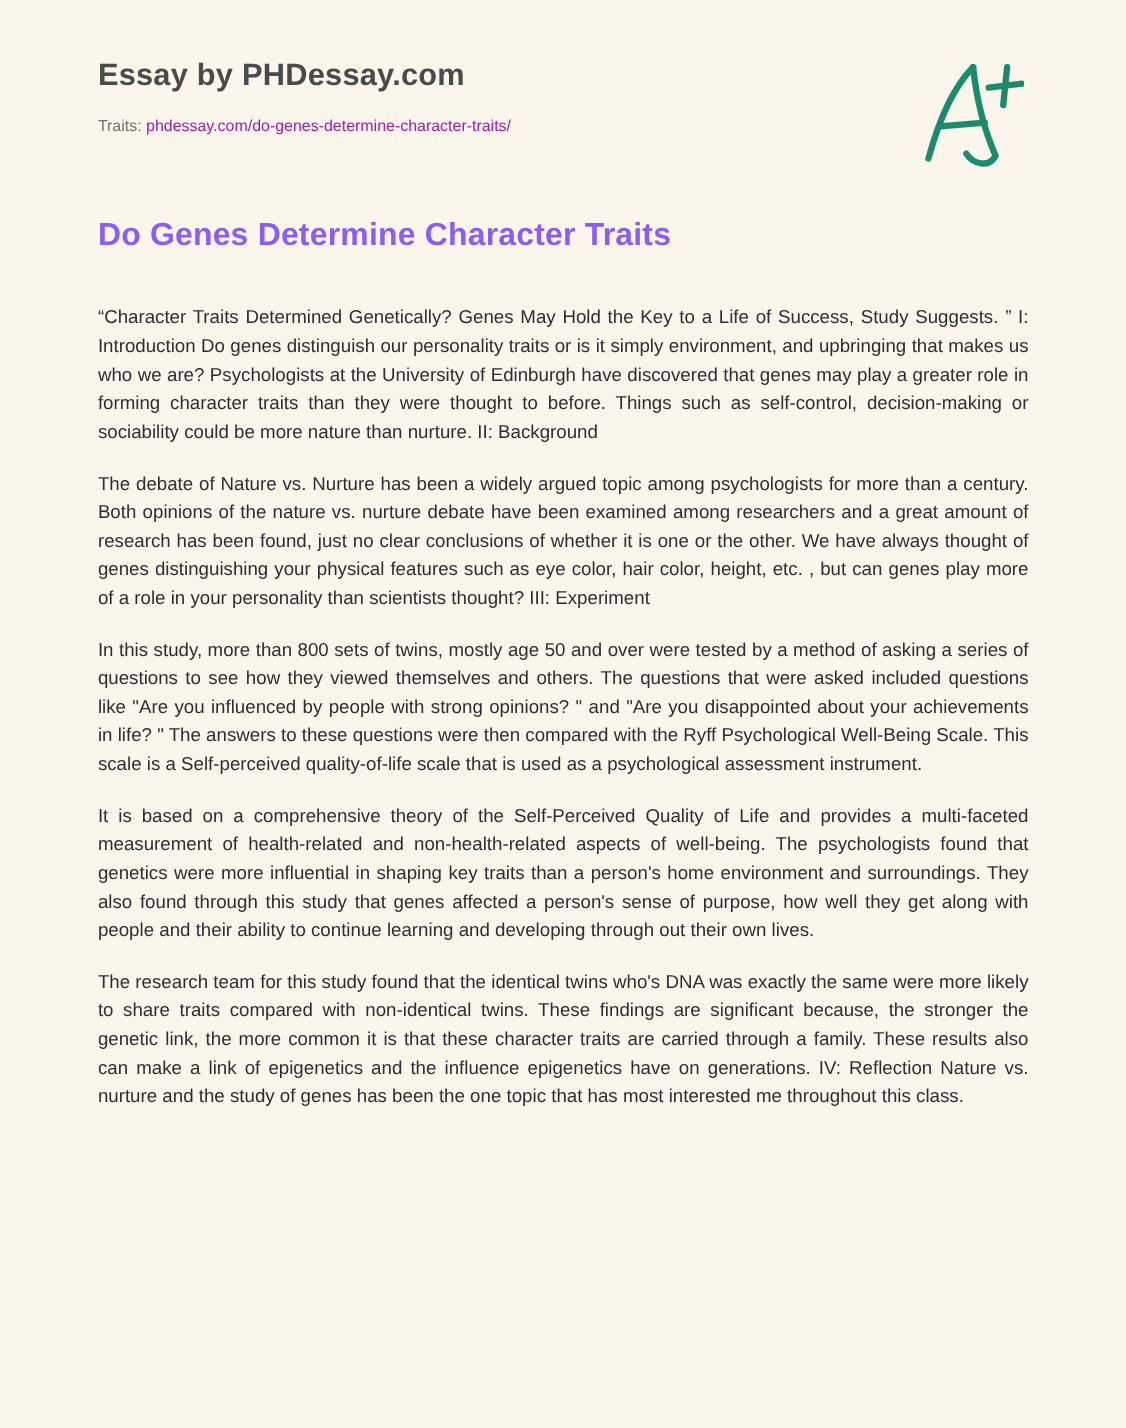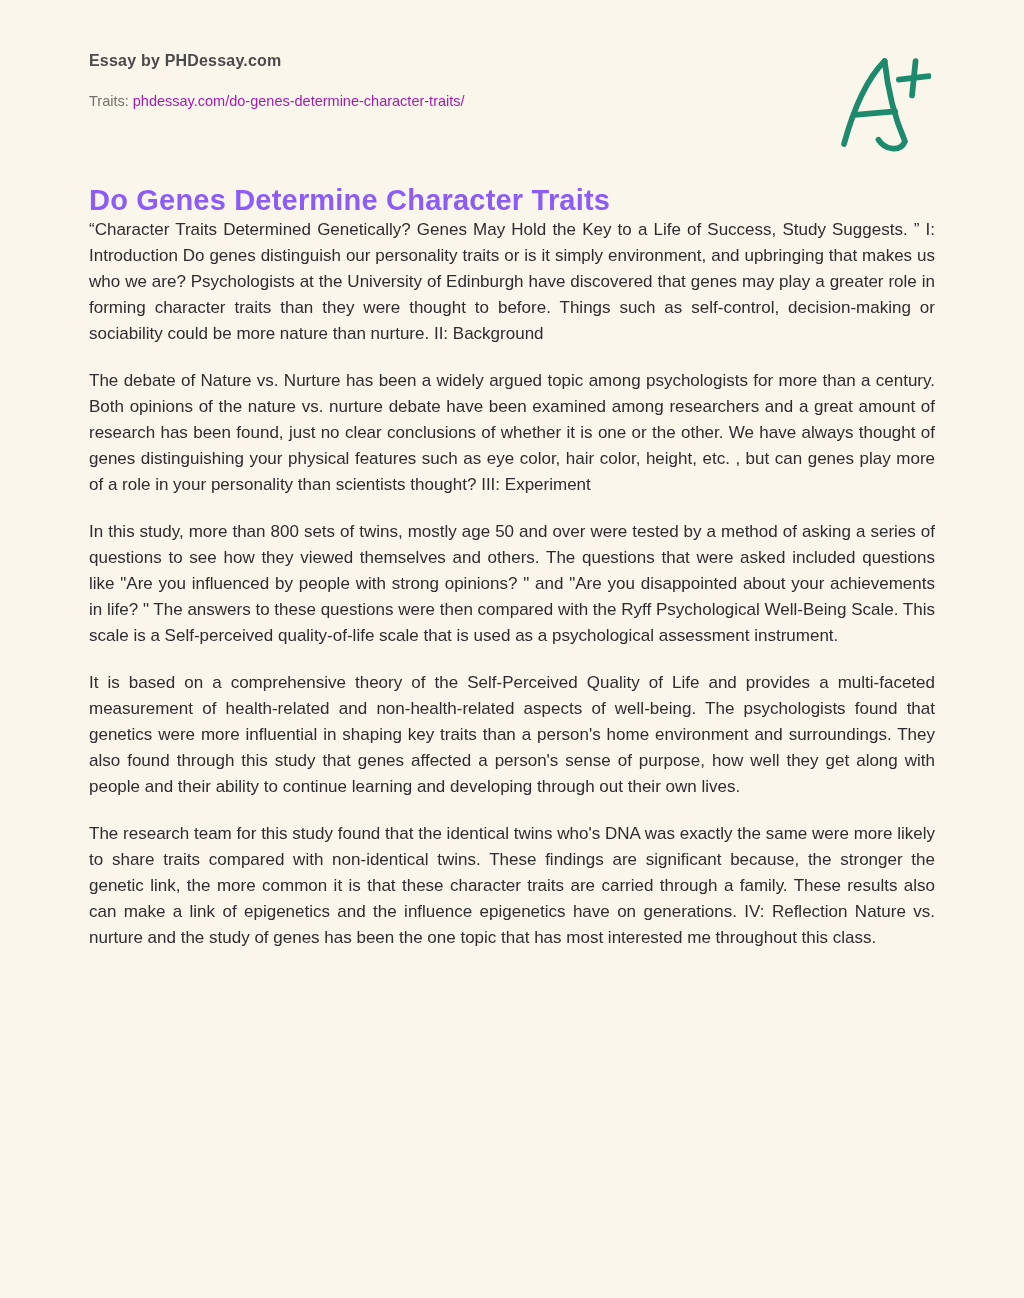--- a/index.html
+++ b/index.html
@@ -15,21 +15,21 @@
 
   .page {
     padding: 52px 89px 0 89px;
   }
 
   .header {
     position: relative;
   }
 
   .byline {
-    font-size: 16px;
+    font-size: 28px;
     font-weight: 600;
     color: #4A4A4A;
     letter-spacing: 0.2px;
   }
 
   .source-line {
     margin-top: 23px;
     font-size: 14.5px;
     color: #75706A;
   }
@@ -51,20 +51,21 @@
   .title {
     margin: 74px 0 0 0;
     font-size: 29px;
     font-weight: 700;
     color: #8b5cf6;
     letter-spacing: 0.2px;
     line-height: 34px;
   }
 
   .content {
+    margin-top: 45px;
   }
 
   .content p {
     margin: 0 0 21px 0;
     font-size: 17px;
     line-height: 26px;
     color: #2D2D2D;
     text-align: justify;
   }
 </style>

